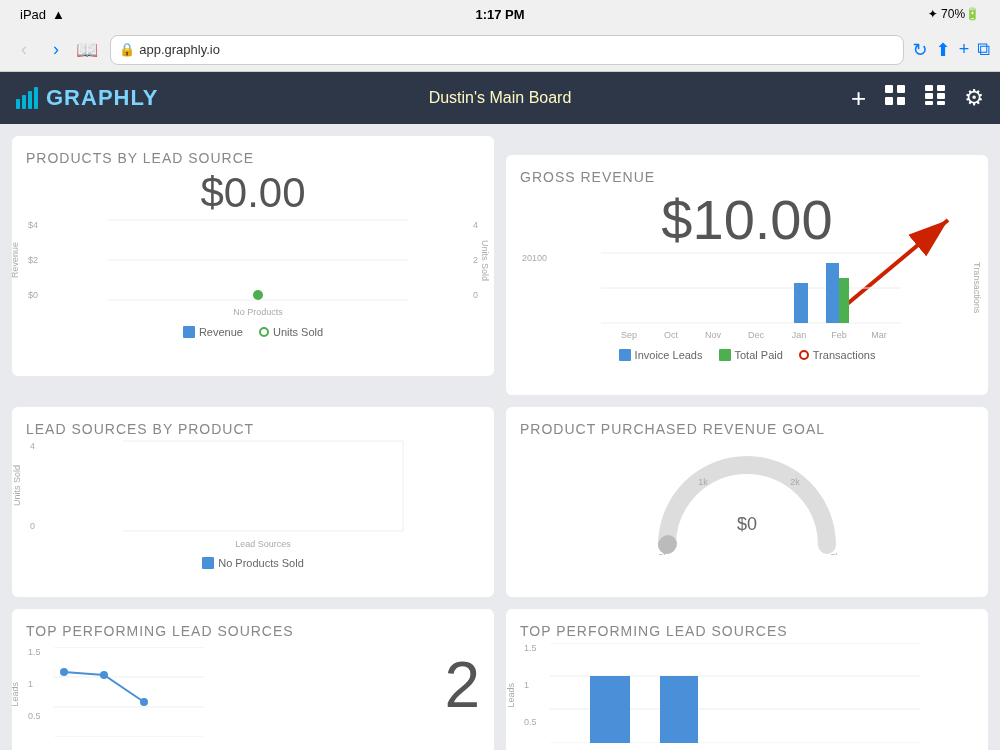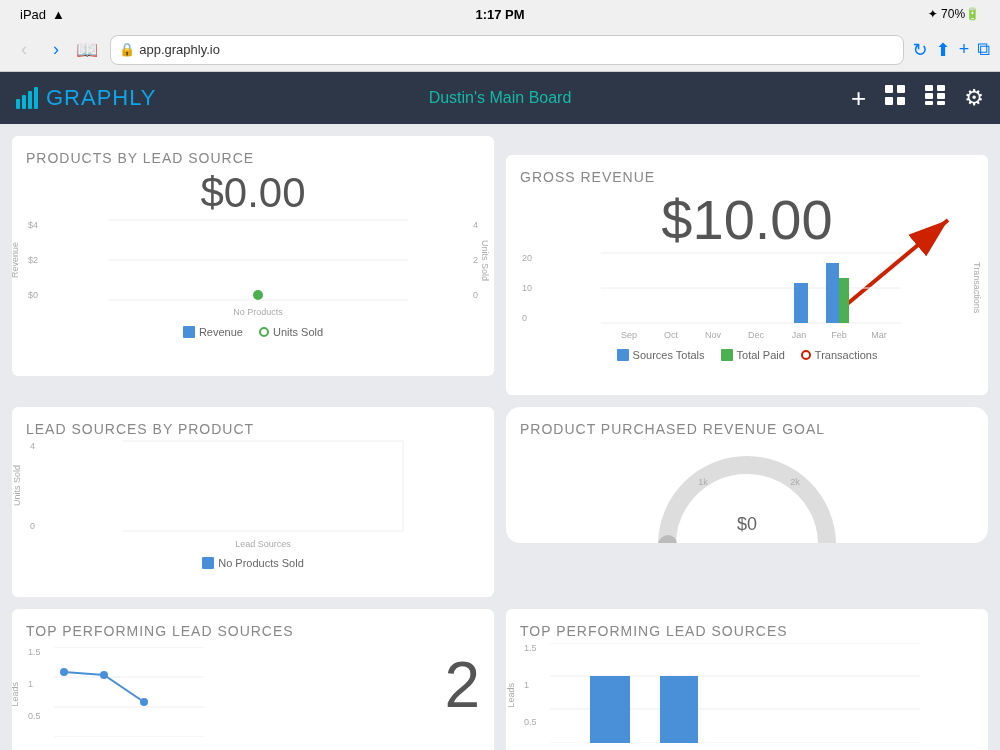--- a/index.html
+++ b/index.html
@@ -69,28 +69,28 @@
     }
     .logo { display: flex; align-items: center; gap: 8px; }
     .logo-bars {
       display: flex; align-items: flex-end; gap: 2px; height: 22px;
     }
     .logo-bar {
       background: #00b4d8;
       border-radius: 1px;
     }
     .logo-text {
-      color: #0ea5e9;
+      color: #7dd3fc;
       font-size: 22px;
-      font-weight: 400;
+      font-weight: 700;
       letter-spacing: 1px;
     }
     .header-title {
       position: absolute; left: 50%; transform: translateX(-50%);
-      color: #14b8a6; font-size: 16px; font-weight: 400;
+      color: #fef9c3; font-size: 16px; font-weight: 400;
     }
     .header-actions {
       margin-left: auto;
       display: flex; gap: 18px; align-items: center;
     }
     .header-btn {
       background: none; border: none; color: white; font-size: 22px; cursor: pointer;
     }
 
     
@@ -295,21 +295,21 @@
       <svg width="160" height="120" viewBox="0 0 160 120">
         <defs>
           <marker id="arrowhead" markerWidth="10" markerHeight="7" refX="10" refY="3.5" orient="auto">
             <polygon points="0 0, 10 3.5, 0 7" fill="#cc2200"></polygon>
           </marker>
         </defs>
         <line x1="20" y1="110" x2="140" y2="10" stroke="#cc2200" stroke-width="4" marker-end="url(#arrowhead)"></line>
       </svg>
     </div>
     <div class="chart-area" style="height:90px; margin-left:28px; margin-right:20px; position:relative; margin-top:2px;">
-      <div style="position:absolute;left:-26px;top:0;bottom:20px;display:flex;flex-direction:column;justify-content:space-between;font-size:9px;color:#aaa;">
+      <div style="position:absolute;left:-26px;top:0;bottom:20px;display:flex;justify-content:space-between;font-size:9px;color:#aaa;">
         <span>20</span>
         <span>10</span>
         <span>0</span>
       </div>
       <div style="position:absolute;right:-28px;top:0;bottom:20px;display:flex;align-items:center;justify-content:center;">
         <span style="writing-mode:vertical-rl;font-size:9px;color:#aaa;">Transactions</span>
       </div>
       <svg class="chart-svg" height="70" viewBox="0 0 300 70">
         <line x1="0" y1="0" x2="300" y2="0" stroke="#eee" stroke-width="1"></line>
         <line x1="0" y1="35" x2="300" y2="35" stroke="#eee" stroke-width="1"></line>
@@ -325,21 +325,21 @@
         <text x="112" y="85" text-anchor="middle" font-size="9" fill="#aaa">Nov</text>
         <text x="155" y="85" text-anchor="middle" font-size="9" fill="#aaa">Dec</text>
         <text x="198" y="85" text-anchor="middle" font-size="9" fill="#aaa">Jan</text>
         <text x="238" y="85" text-anchor="middle" font-size="9" fill="#aaa">Feb</text>
         <text x="278" y="85" text-anchor="middle" font-size="9" fill="#aaa">Mar</text>
       </svg>
     </div>
     <div class="legend">
       <div class="legend-item">
         <div class="legend-box" style="background:#4a90d9;"></div>
-        <span>Sources Totals</span>
+        <span>Invoice Leads</span>
       </div>
       <div class="legend-item">
         <div class="legend-box" style="background:#4caf50;"></div>
         <span>Total Paid</span>
       </div>
       <div class="legend-item">
         <div class="legend-dot" style="border-color:#cc2200;background:white;"></div>
         <span>Transactions</span>
       </div>
     </div>
@@ -364,21 +364,21 @@
       </svg>
     </div>
     <div class="legend">
       <div class="legend-item">
         <div class="legend-box" style="background:#4a90d9;"></div>
         <span>No Products Sold</span>
       </div>
     </div>
   </div>
 
-  <div class="card" style="height:136px;border-radius:14px;">
+  <div class="card" style="height:190px;">
     <div class="card-title">PRODUCT PURCHASED REVENUE GOAL</div>
     <div class="gauge-container">
       <svg width="200" height="110" viewBox="0 0 200 110">
 
         <path d="M 20 100 A 80 80 0 0 1 180 100" fill="none" stroke="#ddd" stroke-width="18" stroke-linecap="round"></path>
 
         <path d="M 20 100 A 80 80 0 0 1 21 99" fill="none" stroke="#bbb" stroke-width="18" stroke-linecap="round"></path>
 
         <text x="100" y="85" text-anchor="middle" font-size="18" fill="#666" font-weight="300">$0</text>
 

